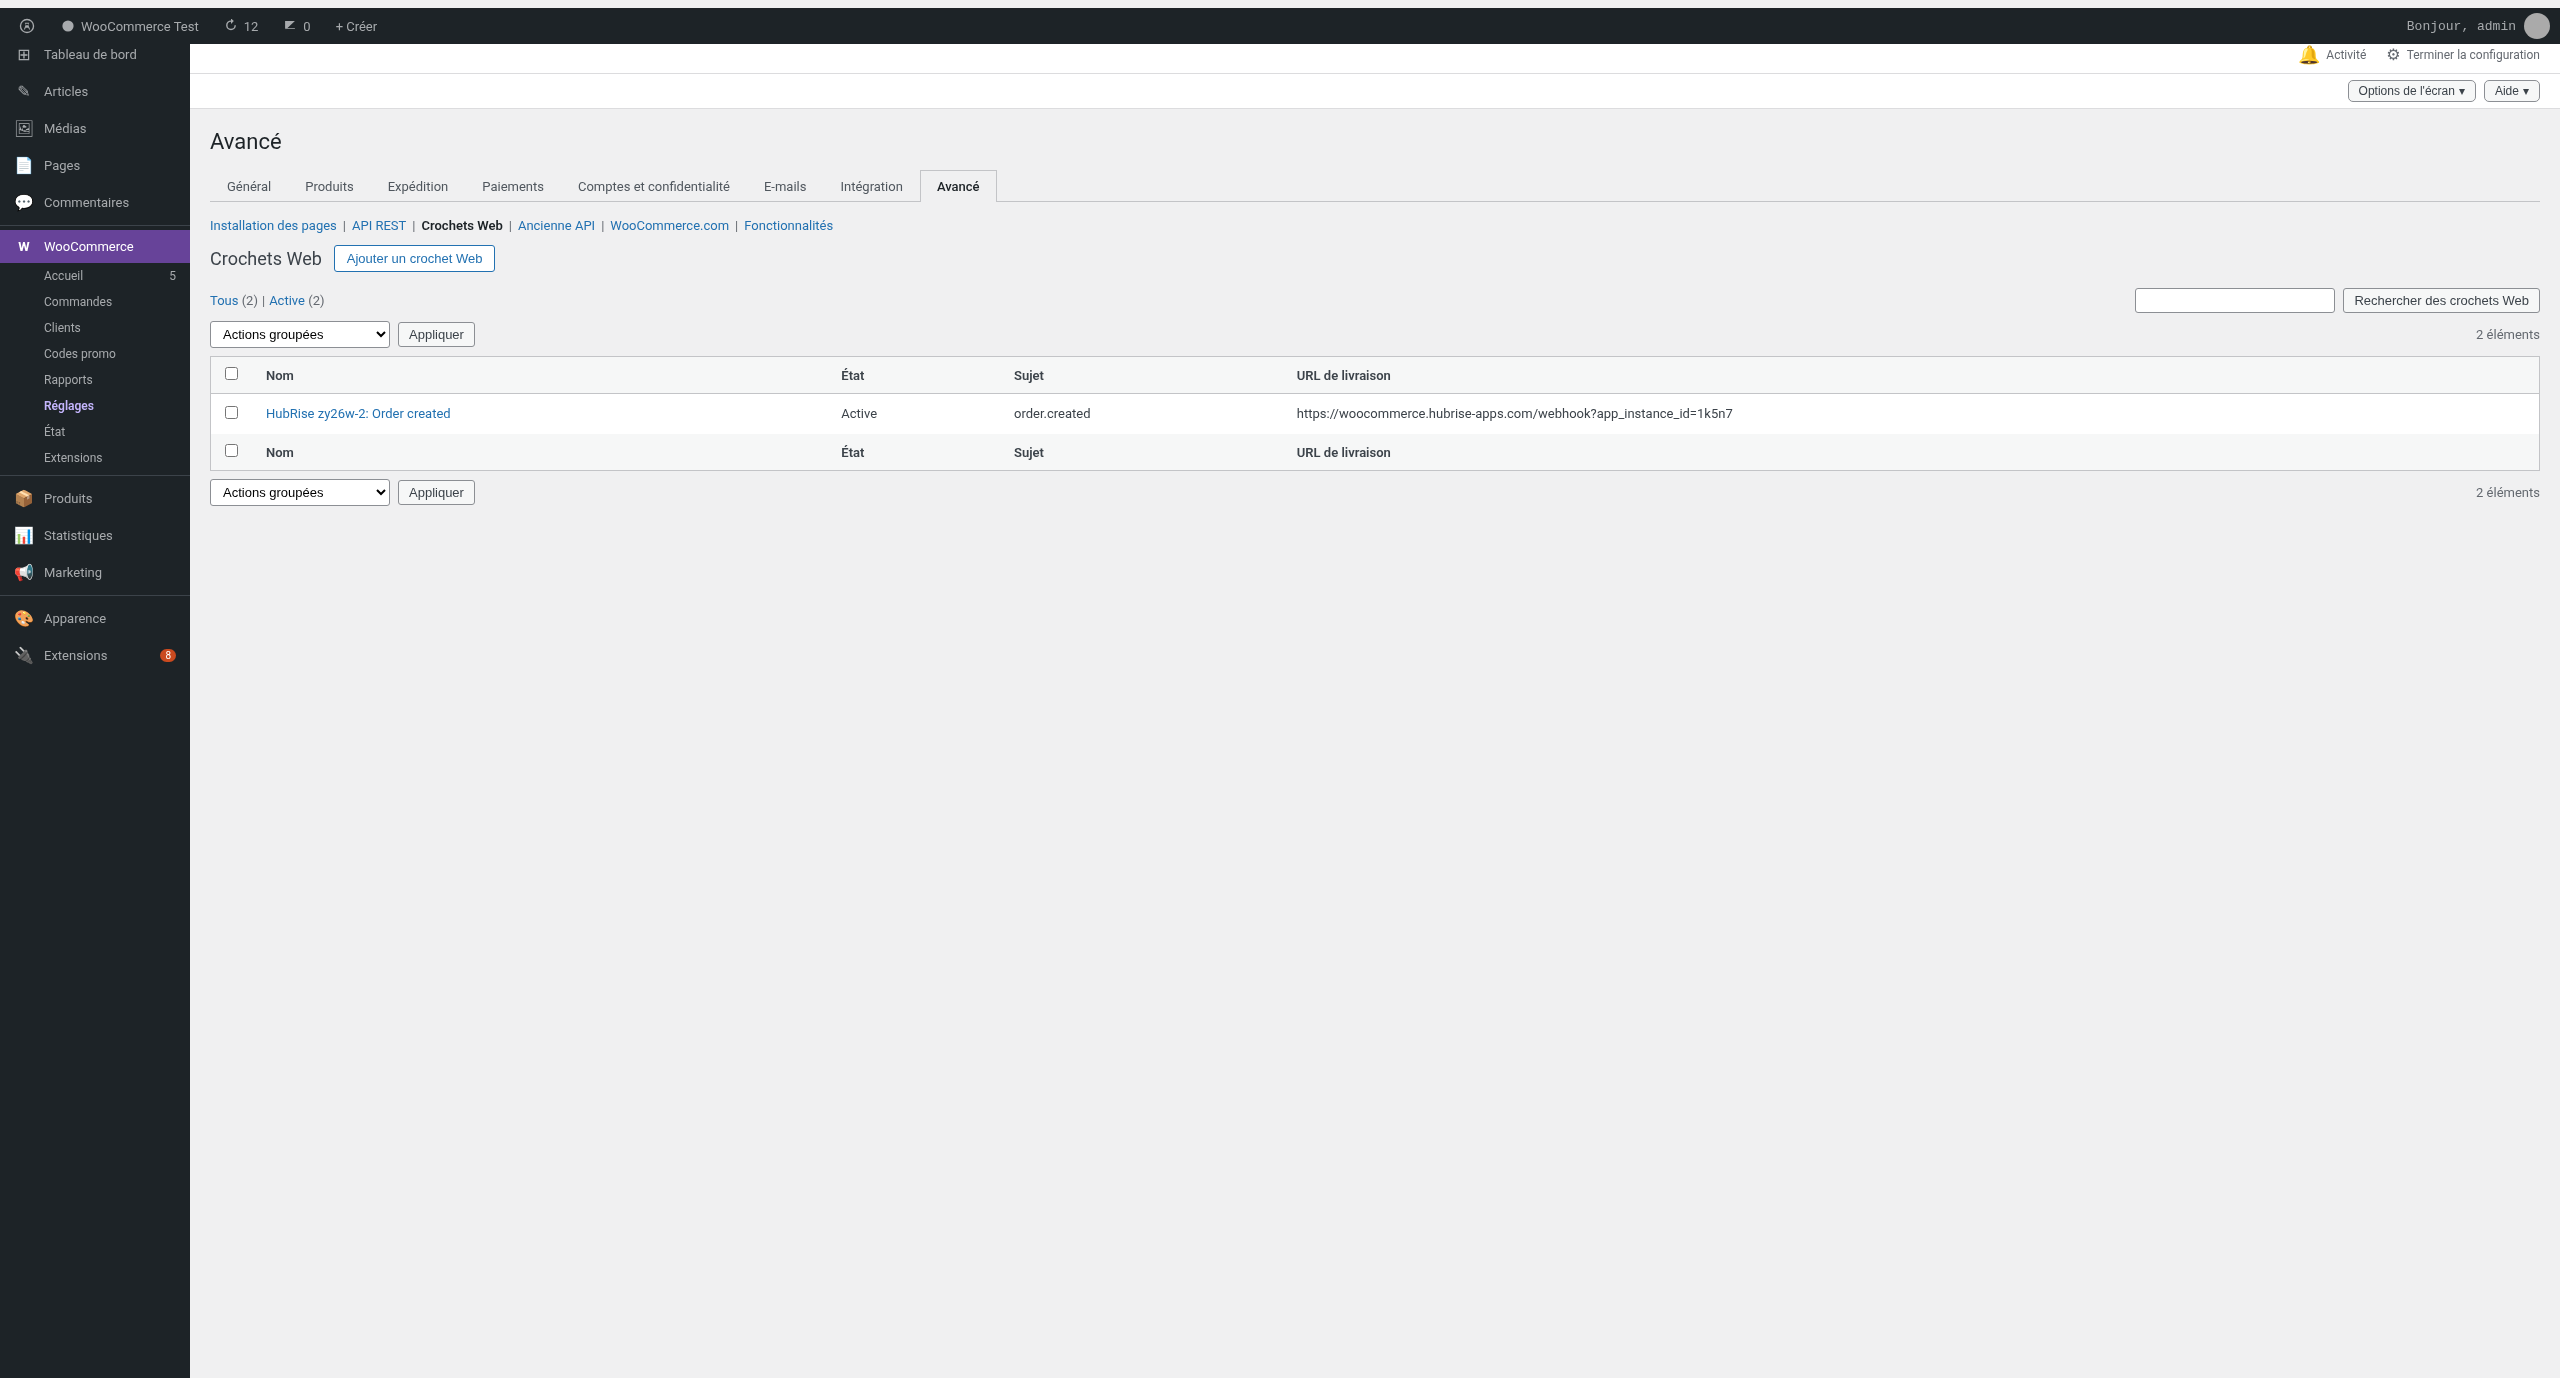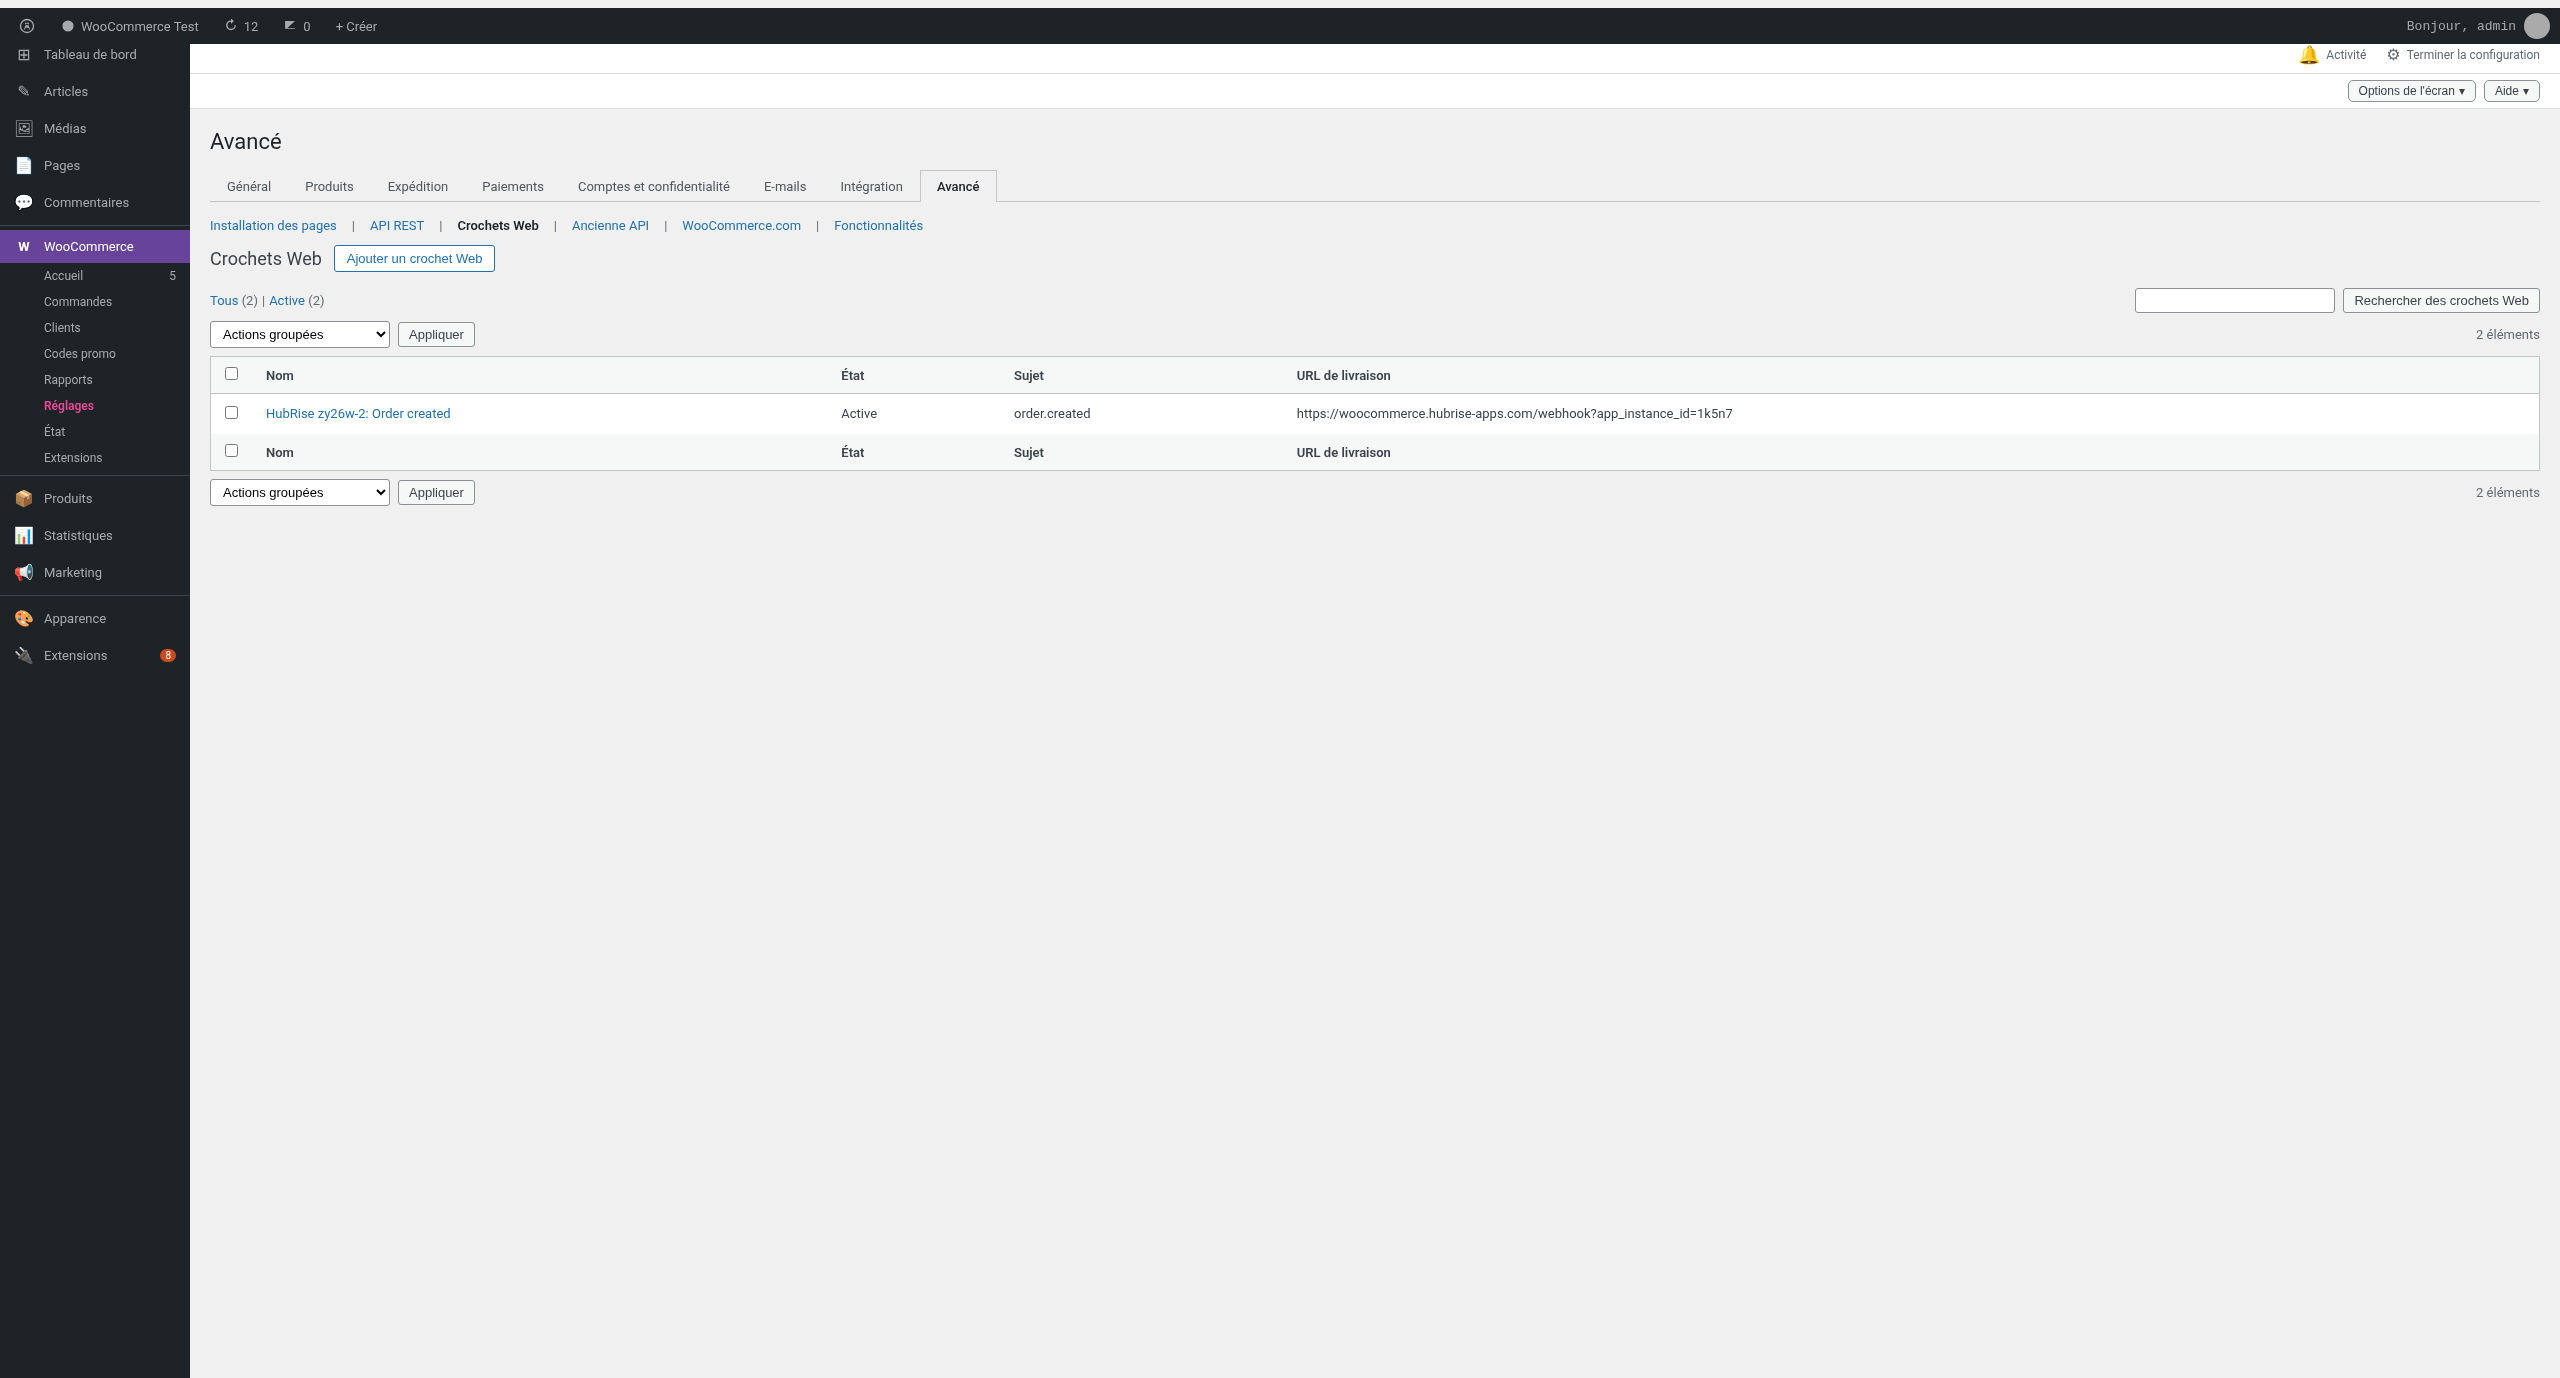--- a/index.html
+++ b/index.html
@@ -40,21 +40,21 @@
     }
     .menu-item.woocommerce-active { background: #674399; color: #fff; }
     .menu-item .menu-icon { width: 20px; text-align: center; font-size: 16px; }
     .menu-item .badge {
       background: #ca4a1f; color: #fff; border-radius: 10px;
       padding: 1px 5px; font-size: 10px; margin-left: auto;
     }
     .submenu-item {
       padding: 6px 14px 6px 44px; color: #a7aaad; cursor: pointer; font-size: 12px;
     }
-    .submenu-item.active { color: #ec4899; font-weight: 600; }
+    .submenu-item.active { color: #c4b5fd; font-weight: 600; }
     .menu-separator { height: 1px; background: #3c434a; margin: 4px 0; }
 
     
     #wpcontent { flex: 1; background: #f0f0f1; }
     .header-action {
       display: flex; align-items: center; gap: 6px; cursor: pointer;
       color: #646970; font-size: 12px;
     }
 
     
@@ -71,21 +71,21 @@
       cursor: pointer; color: #50575e; font-size: 13px; background: transparent;
       margin-bottom: -1px; text-decoration: none;
     }
     .nav-tab.active {
       background: #f0f0f1; border-color: #c3c4c7; border-bottom-color: #f0f0f1;
       color: #1d2327; font-weight: 500;
     }
 
     
     .subsubsub {
-      display: flex; gap: 9px; margin: 16px 0 12px; font-size: 13px;
+      display: flex; gap: 0; margin: 16px 0 12px; font-size: 13px;
     }
     .subsubsub a { color: #2271b1; text-decoration: none; }
     .subsubsub a.current { color: #1d2327; font-weight: 600; }
     .subsubsub .sep { margin: 0 6px; color: #646970; }
 
     
     .section-title {
       display: flex; align-items: center; gap: 12px; margin-bottom: 16px;
     }
     .section-title h2 { font-size: 18px; font-weight: 400; }

